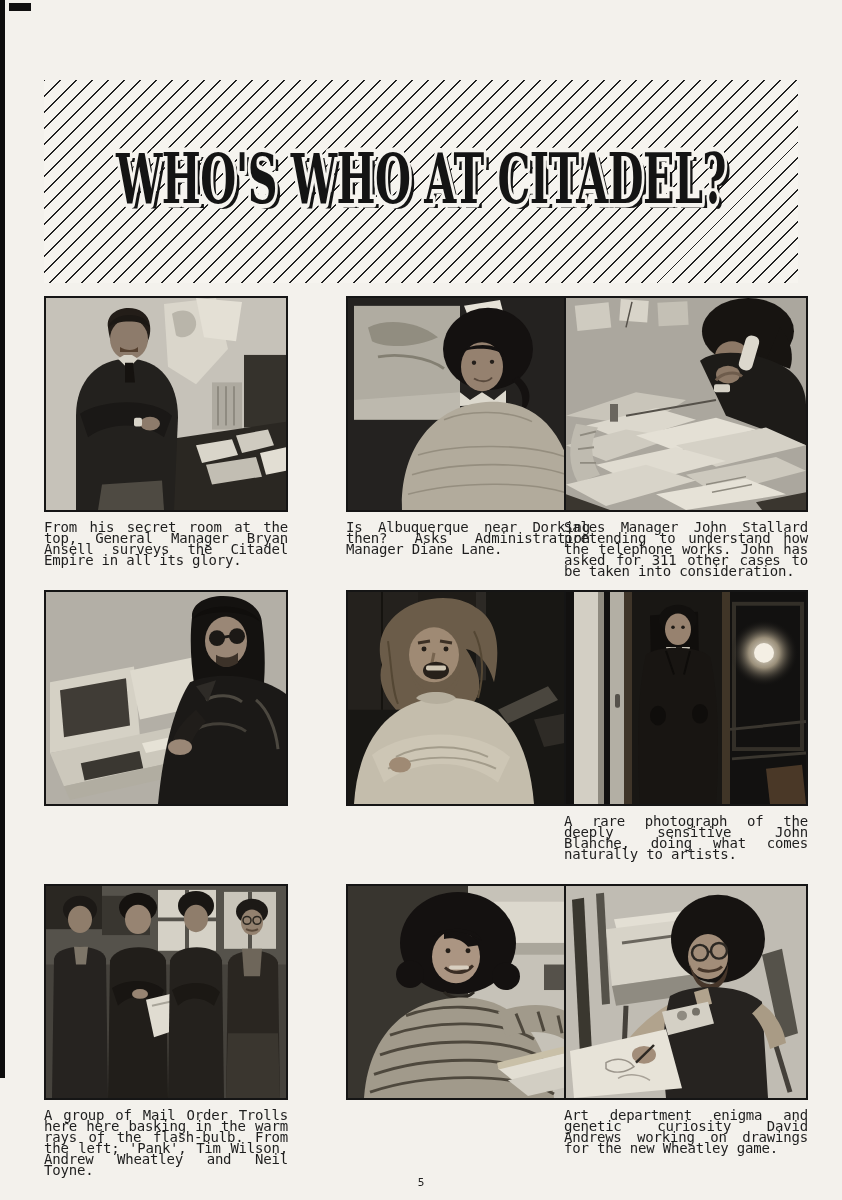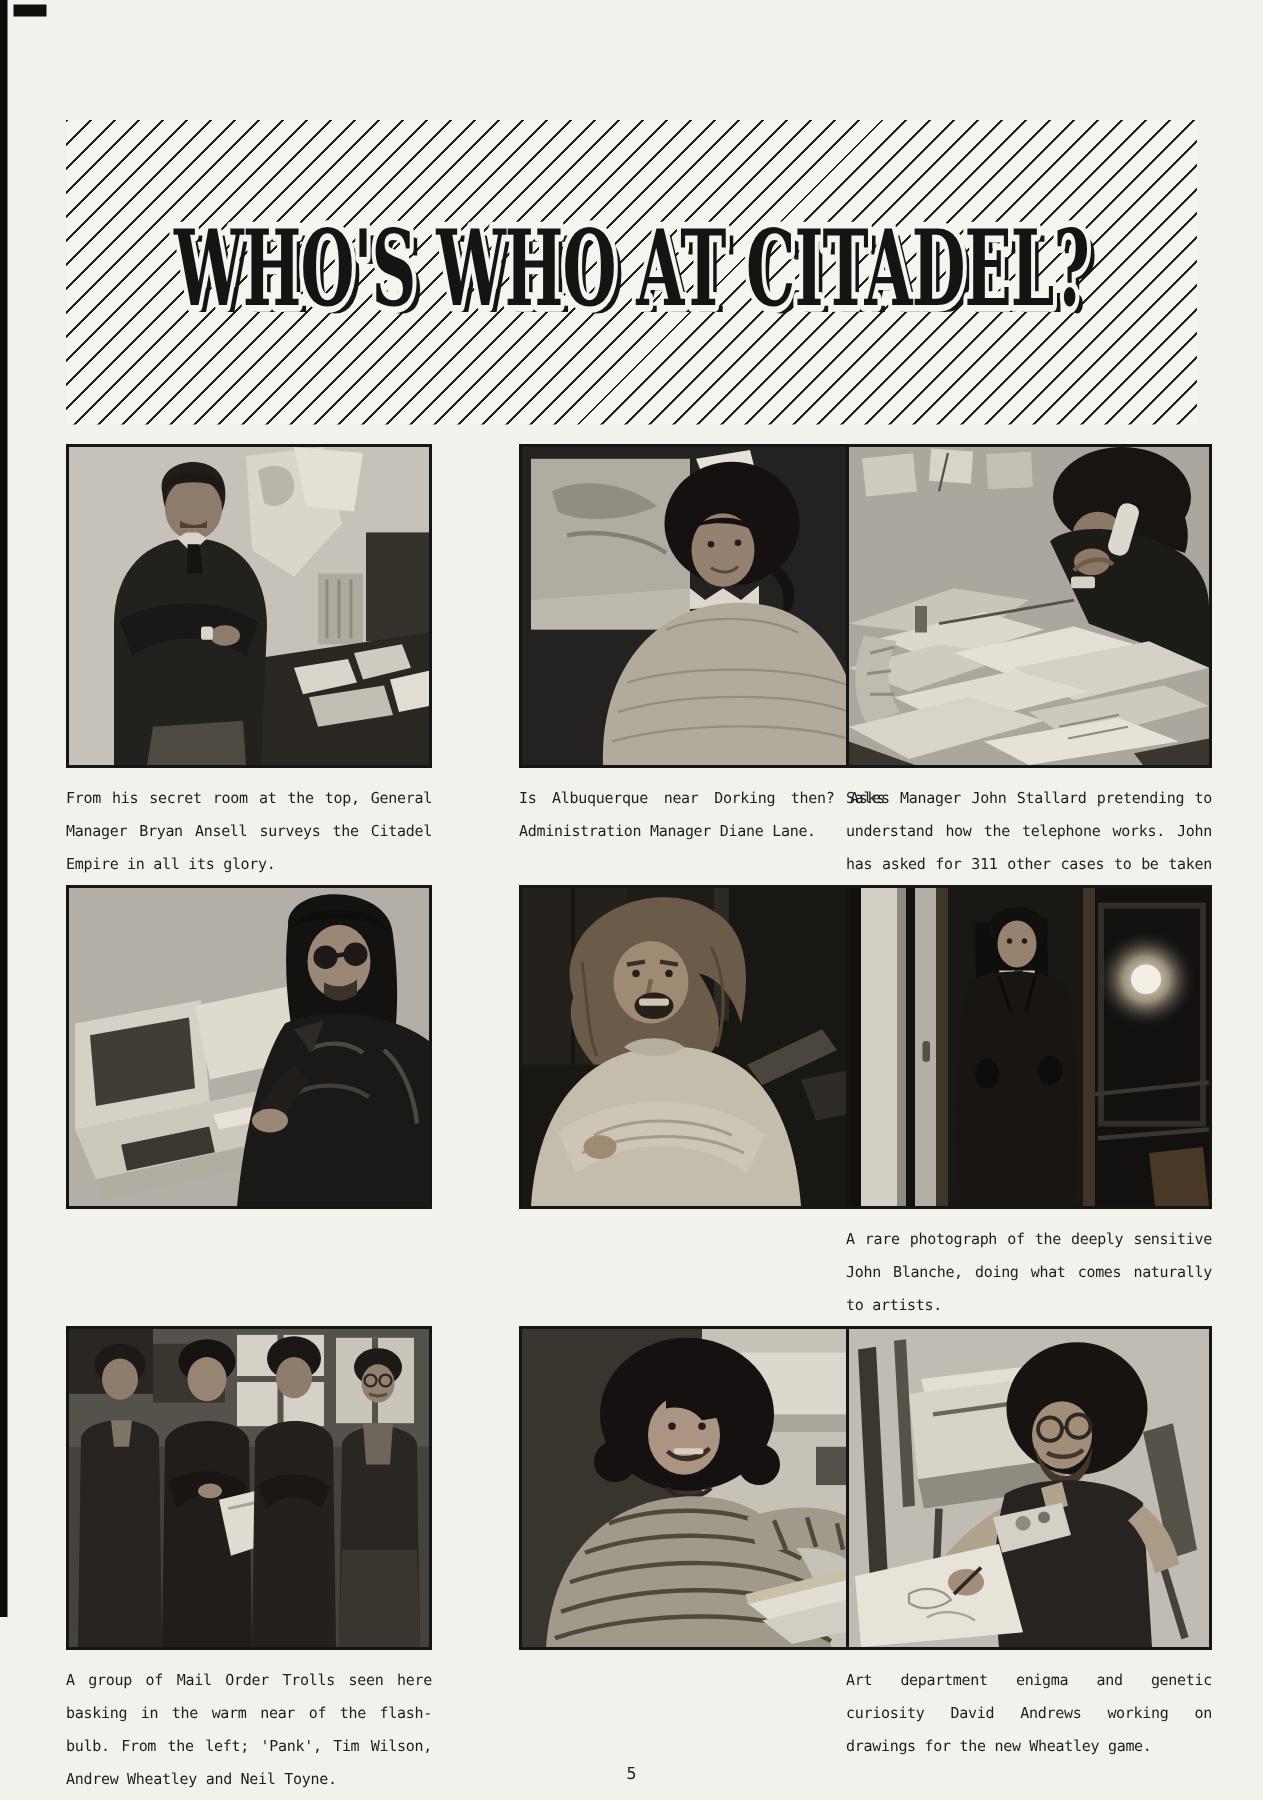--- a/index.html
+++ b/index.html
@@ -28,21 +28,21 @@
   .c1{left:44px;}  .c2{left:305px;margin-left:41px;}  .c3{left:564px;}
   .r1{top:296px;}  .r2{top:590px;}   .r3{top:884px;}
 
   .photo{
     width:240px;height:212px;border:2px solid #151515;background:#8a867d;
   }
   .photo svg{display:block;width:240px;height:212px;}
 
   .caption{
     margin-top:10px;width:244px;
-    font-size:10px;line-height:22px;letter-spacing:-0.2px;
+    font-size:14px;line-height:11px;letter-spacing:-0.2px;
     text-align:justify;color:#1e1e1e;
   }
 
   .pageno{
     position:absolute;left:0;top:1176px;width:842px;
     text-align:center;font-size:11px;color:#222;
   }
 </style>
 <title>WHO'S WHO AT CITADEL?</title></head>
 <body>
@@ -285,21 +285,21 @@
       <ellipse cx="206" cy="26" rx="16" ry="13" fill="#1c1916"></ellipse>
       <ellipse cx="206" cy="37" rx="11" ry="13" fill="#93816f"></ellipse>
       <circle cx="201" cy="35" r="4" fill="none" stroke="#2a2620" stroke-width="1.5"></circle>
       <circle cx="211" cy="35" r="4" fill="none" stroke="#2a2620" stroke-width="1.5"></circle>
       <path d="M200,44 C204,46 208,46 212,44" stroke="#5a4a3b" stroke-width="2" fill="none"></path>
       <path d="M180,216 L182,78 C186,62 228,62 232,78 L234,216 Z" fill="#2a2621"></path>
       <path d="M196,64 L216,64 L214,92 L198,92 Z" fill="#6e665a"></path>
       <path d="M182,150 L232,150 L234,216 L180,216 Z" fill="#3a362f"></path>
     </svg>
   </div>
-  <div class="caption">A group of Mail Order Trolls seen here basking in the warm near of the flash-bulb. From the left; 'Pank', Tim Wilson, Andrew Wheatley and Neil Toyne.</div>
+  <div class="caption">A group of Mail Order Trolls here here basking in the warm rays of the flash-bulb. From the left; 'Pank', Tim Wilson, Andrew Wheatley and Neil Toyne.</div>
 </div>
 
 <div class="cell c2 r3">
   <div class="photo">
     <svg viewBox="0 0 240 216" preserveAspectRatio="none">
       <rect width="240" height="216" fill="#38352f"></rect>
       <rect x="120" y="0" width="120" height="216" fill="#c6c2b8"></rect>
       <rect x="146" y="16" width="76" height="52" fill="#dcd8cd"></rect>
       <rect x="146" y="58" width="76" height="12" fill="#aaa69b"></rect>
       <rect x="222" y="28" width="18" height="120" fill="#b3afa4"></rect>

